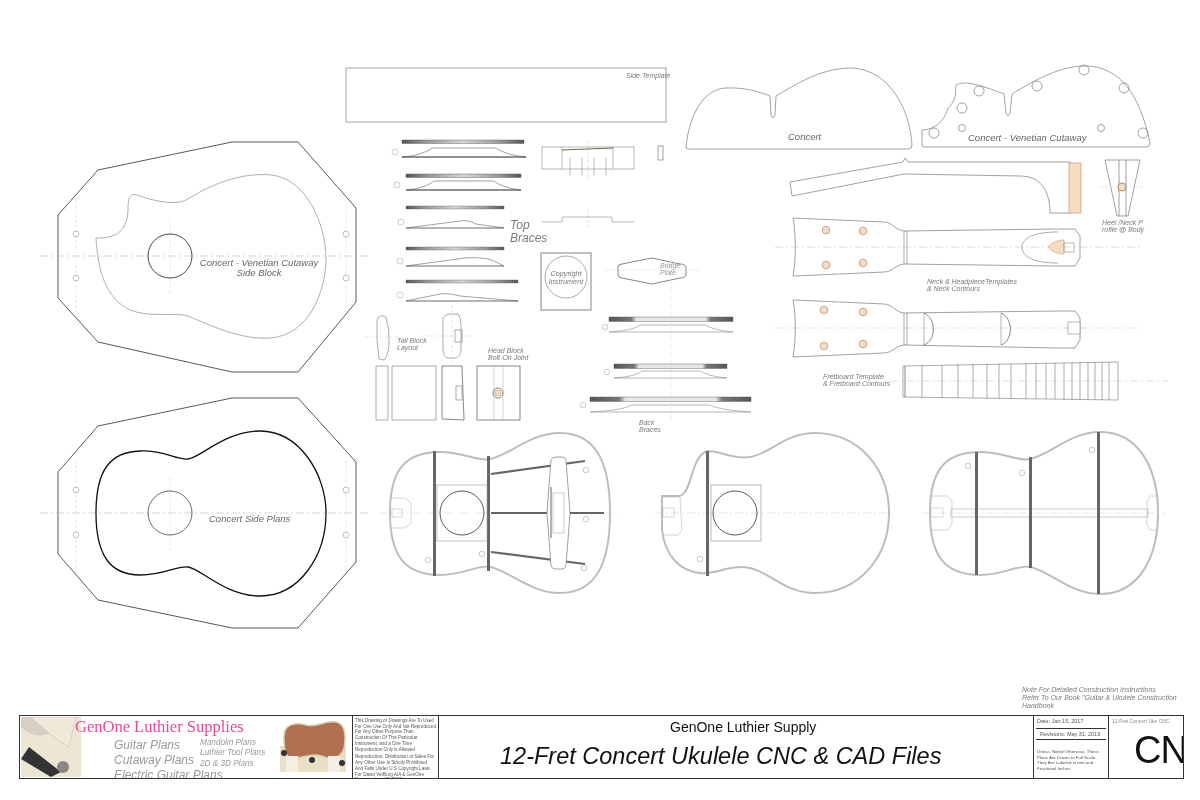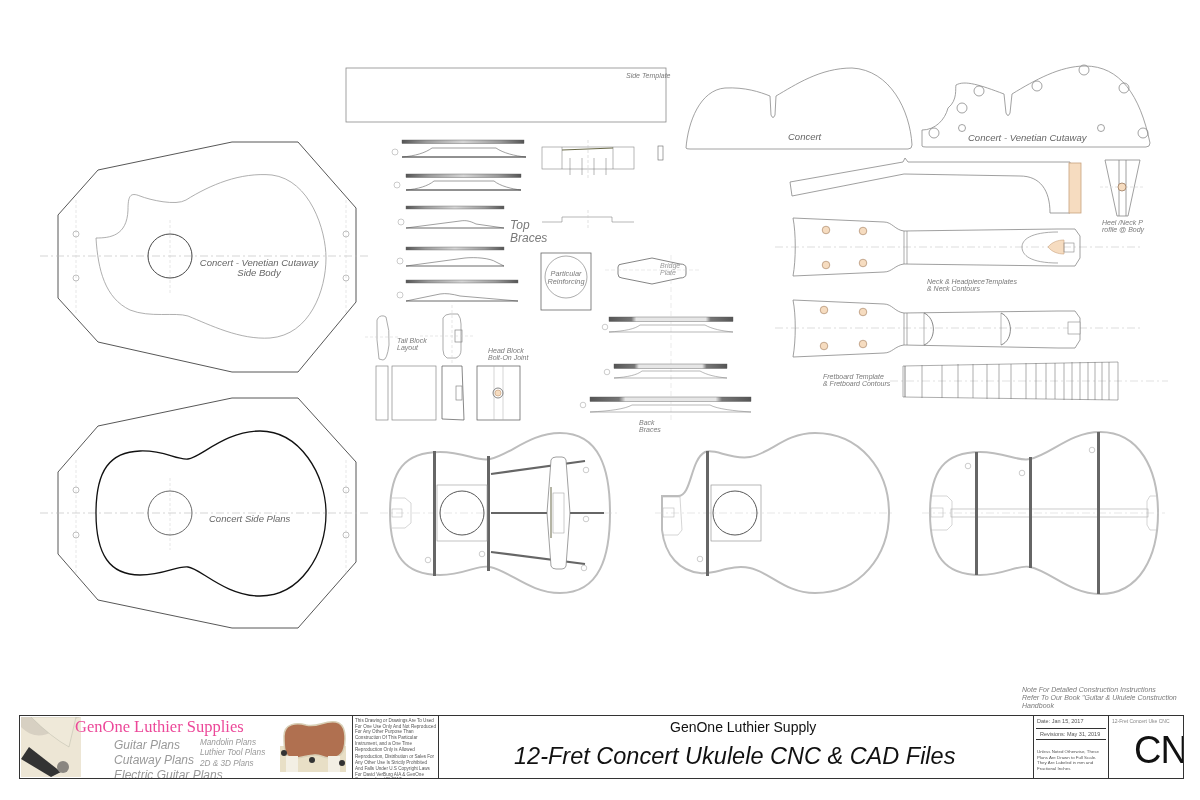--- a/index.html
+++ b/index.html
@@ -302,31 +302,31 @@
     </g>
   </g>
 </svg>
 
 <div class="lbl" style="left:626px;top:72px;font-size:7px;">Side Template</div>
 <div class="lbl" style="left:788px;top:132px;font-size:9.5px;color:#666;">Concert</div>
 <div class="lbl" style="left:968px;top:133px;font-size:9.5px;color:#666;">Concert - Venetian Cutaway</div>
 
 <div class="lbl c" style="left:192px;top:258px;width:134px;font-size:9.5px;color:#666;">
   <div>Concert - Venetian Cutaway</div>
-  <div>Side Body</div>
+  <div>Side Block</div>
 </div>
 <div class="lbl" style="left:209px;top:514px;font-size:9.5px;color:#666;">Concert Side Plans</div>
 
 <div class="lbl" style="left:510px;top:219px;font-size:12px;">
   <div>Top</div>
   <div>Braces</div>
 </div>
 <div class="lbl c" style="left:541px;top:270px;width:50px;font-size:7.3px;">
-  <div>Particular</div>
-  <div>Reinforcing</div>
+  <div>Copyright</div>
+  <div>Instrument</div>
 </div>
 <div class="lbl" style="left:660px;top:262px;font-size:7px;color:#999;">
   <div>Bridge</div>
   <div>Plate</div>
 </div>
 <div class="lbl" style="left:397px;top:337px;font-size:7px;">
   <div>Tail Block</div>
   <div>Layout</div>
 </div>
 <div class="lbl" style="left:488px;top:347px;font-size:7px;">
@@ -391,21 +391,21 @@
   </div>
 
   <div class="tb-cell fine" style="left:333px;width:81px;padding:2px 2px 0 2px;border-right:1px solid #333;overflow:hidden;">
     <div style="margin-bottom:2px;">This Drawing or Drawings Are To Used For One Use Only And Not Reproduced For Any Other Purpose Than Construction Of This Particular Instrument, and a One Time Reproduction Only is Allowed</div>
     <div style="margin-bottom:2px;">Reproduction, Distribution or Sales For Any Other Use Is Strictly Prohibited And Falls Under U.S Copyright Laws For David VerBurg AIA &amp; GenOne Services, Inc. (C) 2019</div>
 
   </div>
 
   <div class="tb-cell" style="left:418px;width:595px;">
     <div style="position:absolute;left:232px;top:3px;font-size:14px;color:#111;white-space:nowrap;">GenOne Luthier Supply</div>
-    <div style="position:absolute;left:76px;top:27px;font-style:italic;font-size:23.5px;color:#111;white-space:nowrap;">12-Fret Concert Ukulele CNC &amp; CAD Files</div>
+    <div style="position:absolute;left:62px;top:27px;font-style:italic;font-size:23.5px;color:#111;white-space:nowrap;">12-Fret Concert Ukulele CNC &amp; CAD Files</div>
   </div>
 
   <div class="tb-cell" style="left:1014px;width:74px;">
     <div class="fine" style="position:absolute;left:3px;top:2px;font-size:5.5px;">Date: Jan 15, 2017</div>
     <div style="position:absolute;left:2px;right:2px;top:12px;border-top:1px solid #333;"></div>
     <div class="fine" style="position:absolute;left:6px;top:15px;font-size:5.5px;">Revisions: May 31, 2019</div>
     <div style="position:absolute;left:2px;right:2px;top:23px;border-top:1px solid #333;"></div>
     <div class="fine" style="position:absolute;left:3px;top:33px;width:68px;font-size:4.4px;">Unless Noted Otherwise, These Plans Are Drawn to Full Scale. They Are Labeled in mm and Fractional Inches</div>
   </div>
 

